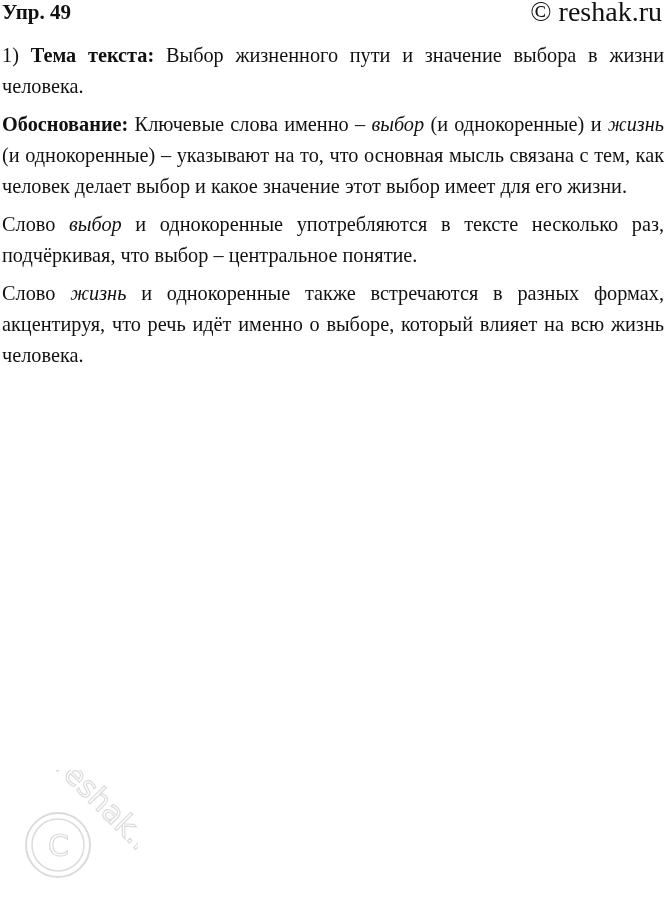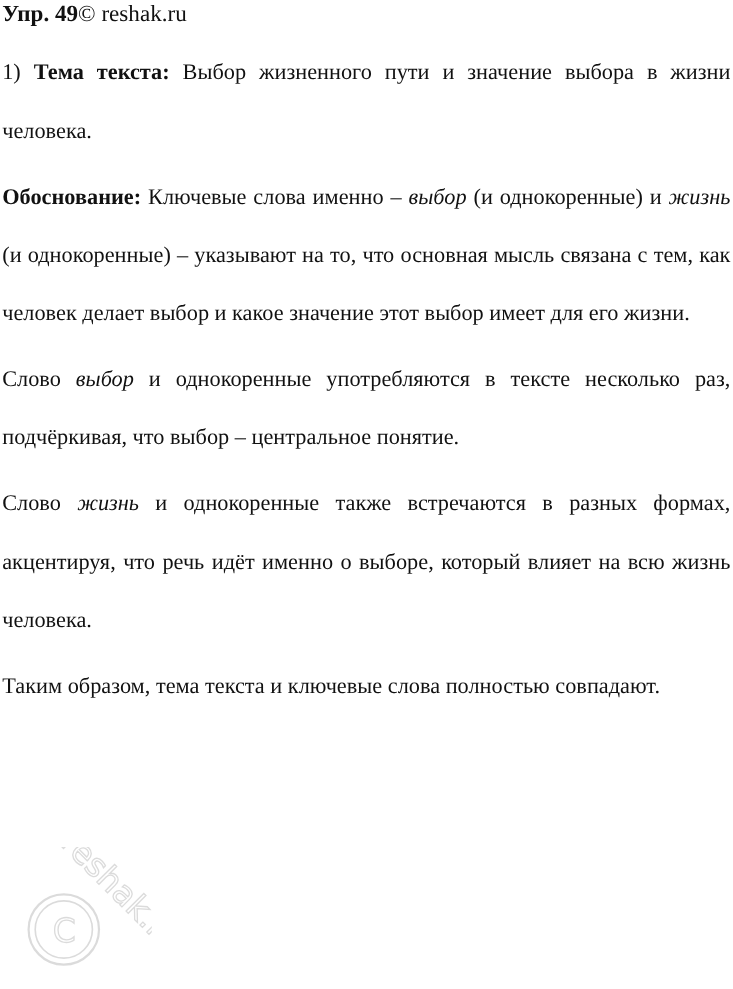--- a/index.html
+++ b/index.html
@@ -3,27 +3,27 @@
 <meta charset="utf-8">
 <style>
   html, body { margin: 0; padding: 0; background: #ffffff; }
   body {
     width: 666px; height: 899px; overflow: hidden; position: relative;
     font-family: "Liberation Serif", "DejaVu Serif", serif;
     color: #111111;
   }
   .header {
     position: absolute; left: 2px; right: 4px; top: 0px; height: 26px;
-    display: flex; align-items: flex-start;
+    display: flex; justify-content: space-between; align-items: flex-start;
   }
   .ex-title { font-weight: bold; font-size: 21px; line-height: 24px; }
-  .copyright { font-size: 21px; line-height: 24px; }
+  .copyright { font-size: 28px; line-height: 24px; }
   .content {
     position: absolute; left: 2px; top: 40px; width: 662px;
-    font-size: 20.3px; line-height: 53px; text-align: justify;
+    font-size: 20.3px; line-height: 31px; text-align: justify;
   }
   .content p { margin: 0 0 7px 0; }
   .content p.last { text-align-last: left; }
   b { font-weight: bold; }
   i { font-style: italic; }
   .watermark {
     position: absolute; left: 18px; top: 770px; width: 120px; height: 120px;
     pointer-events: none; opacity: 0.35;
   }
 </style>
@@ -41,21 +41,20 @@
   <p class="last"><b>Обоснование:</b><span> Ключевые слова именно – </span><i>выбор</i><span> (и однокоренные) и </span><i>жизнь</i><span> (и однокоренные) – указывают на то, что основная мысль связана с тем, как человек делает выбор и какое значение этот выбор имеет для его жизни.</span></p>
 
 
 
 
 
   <p class="last"><span>Слово </span><i>выбор</i><span> и однокоренные употребляются в тексте несколько раз, подчёркивая, что выбор – центральное понятие.</span></p>
 
   <p class="last"><span>Слово </span><i>жизнь</i><span> и однокоренные также встречаются в разных формах, акцентируя, что речь идёт именно о выборе, который влияет на всю жизнь человека.</span></p>
 
-  <p class="last">Таким образом, тема текста и ключевые слова полностью совпадают.</p>
 </div>
 
 <svg class="watermark" viewBox="0 0 120 120">
   <circle cx="40" cy="75" r="32" fill="none" stroke="#999" stroke-width="2"></circle>
   <circle cx="40" cy="75" r="26" fill="none" stroke="#999" stroke-width="1.5"></circle>
   <text x="30" y="86" font-size="30" fill="none" stroke="#999" stroke-width="1.2" font-family="DejaVu Sans, sans-serif">C</text>
   <text x="10" y="20" font-size="30" fill="none" stroke="#999" stroke-width="1.2" font-family="DejaVu Sans, sans-serif" transform="rotate(45 50 40)">reshak.ru</text>
 </svg>
 
 </body></html>

